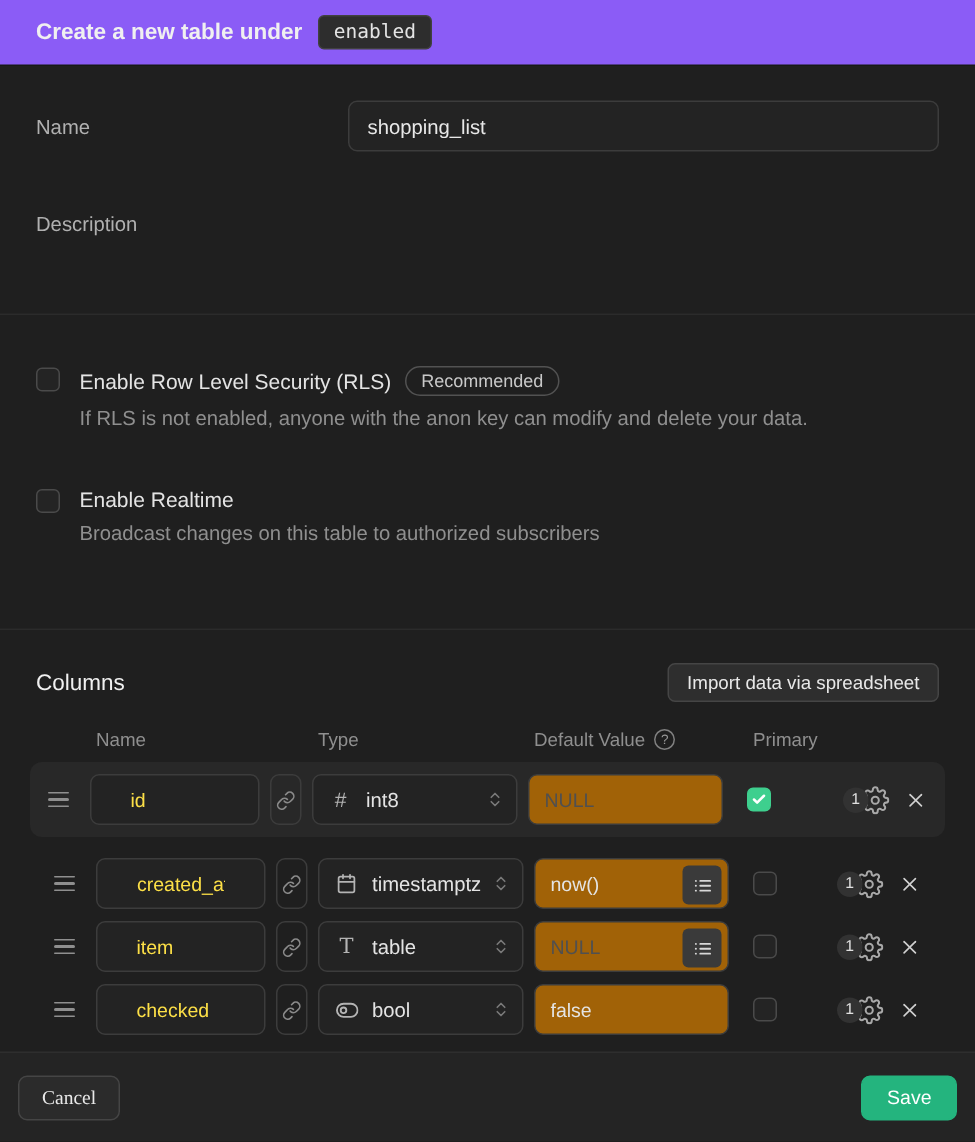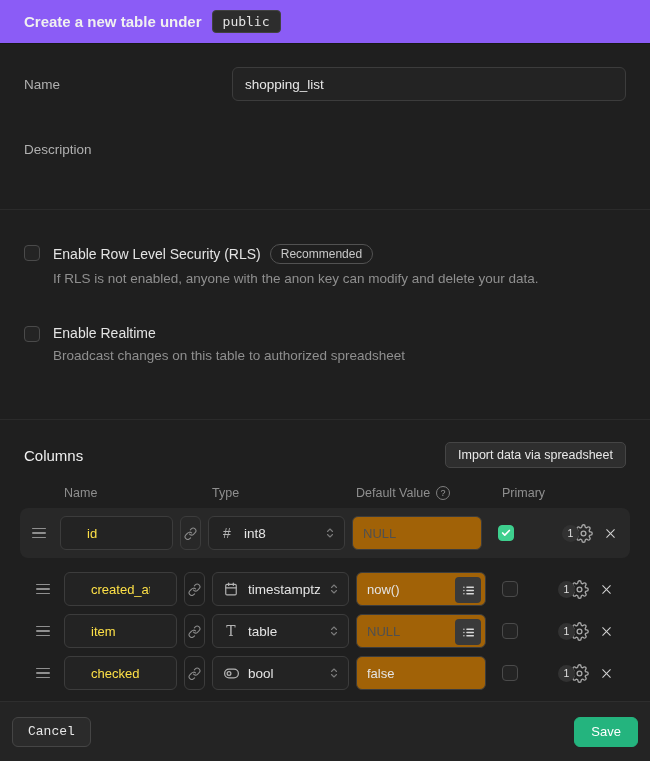--- a/index.html
+++ b/index.html
@@ -154,36 +154,36 @@
   
   .ftr {
     height: 60px; flex: none; margin-top: auto;
     display: flex; align-items: center; justify-content: space-between;
     padding: 0 12px;
     background: #242424; border-top: 1px solid #2e2e2e;
   }
   .cancel-btn {
     height: 30px; padding: 0 15px;
     background: #2b2b2b; border: 1px solid #454545; border-radius: 6px;
-    color: #e8e8e8; font-size: 13px; font-family: Liberation Mono, monospace; cursor: pointer;
+    color: #e8e8e8; font-size: 13px; font-family: Liberation Serif, serif; cursor: pointer;
   }
   .save-btn {
     height: 30px; padding: 0 16px;
     background: #24b47e; border: 1px solid #24b47e; border-radius: 6px;
     color: #fff; font-size: 13px; font-family: "Liberation Sans", sans-serif; cursor: pointer;
   }
 </style>
 </head>
 <body>
 
 <div class="dialog">
 
   <div class="hdr">
     <span class="hdr-title">Create a new table under</span>
-    <span class="schema-badge">public</span>
+    <span class="schema-badge">enabled</span>
   </div>
 
   <div class="sec-a">
     <div class="form-row">
       <span class="form-label">Name</span>
       <input class="text-input" value="shopping_list" style="">
     </div>
     <div class="form-row">
       <span class="form-label">Description</span>
     </div>
@@ -201,21 +201,21 @@
           <div>If RLS is not enabled, anyone with the anon key can modify and delete your data.</div>
         </div>
       </div>
     </div>
     <div class="check-block">
       <div class="checkbox"></div>
       <div class="check-body">
         <div class="check-title-row">
           <span class="check-title">Enable Realtime</span>
         </div>
-        <div class="check-desc">Broadcast changes on this table to authorized spreadsheet</div>
+        <div class="check-desc">Broadcast changes on this table to authorized subscribers</div>
       </div>
     </div>
   </div>
 
   <div class="sec-cols">
     <div class="cols-head">
       <span class="cols-title">Columns</span>
       <button class="import-btn">Import data via spreadsheet</button>
     </div>
     <div class="col-headers">

